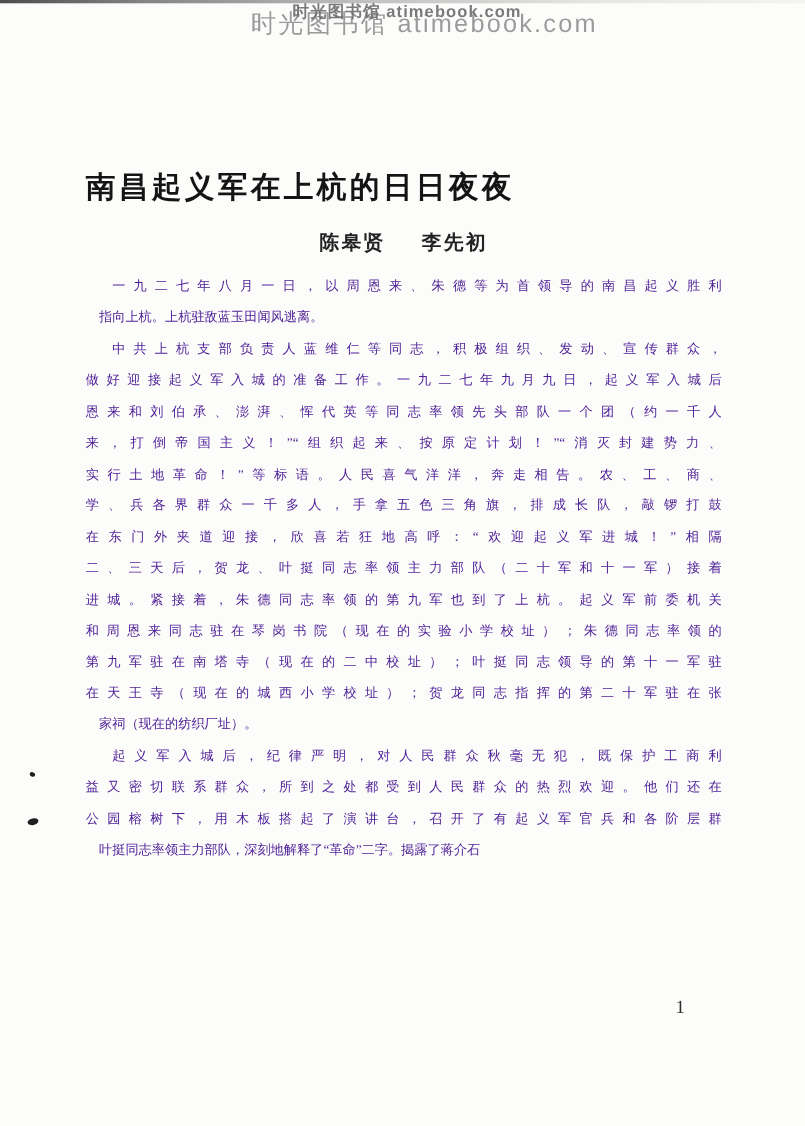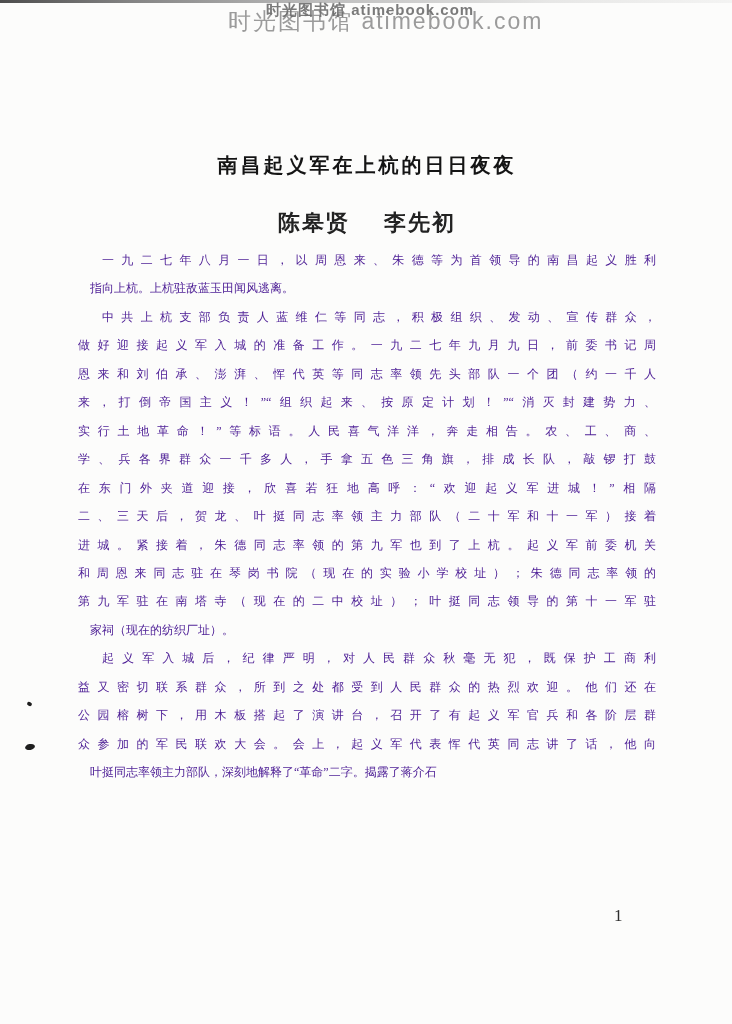--- a/index.html
+++ b/index.html
@@ -30,30 +30,29 @@
   }
   .wm-small {
     position: absolute; left: 266px; top: 1px;
     font-family: "Liberation Sans", sans-serif;
     font-size: 15px; font-weight: bold; letter-spacing: 1px; color: #6d6d6d;
     white-space: nowrap; opacity: .9;
   }
 
   .title {
     position: absolute; top: 152px; left: 78px; width: 578px;
-    text-align: center;
     font-family: "Liberation Sans", sans-serif;
-    font-size: 20px; font-weight: bold; letter-spacing: 3px;
+    font-size: 27px; font-weight: bold; letter-spacing: 3px;
     color: #141414;
   }
   .authors {
     position: absolute; top: 208px; left: 78px; width: 578px;
     text-align: center;
     font-family: "Liberation Sans", sans-serif;
-    font-size: 22px; font-weight: bold; letter-spacing: 2px;
+    font-size: 18px; font-weight: bold; letter-spacing: 2px;
     color: #222;
   }
   .authors .author + .author { margin-left: 26px; }
 
   .body-text {
     position: absolute; top: 246px; left: 78px; width: 578px;
     font-size: 12px; line-height: 28.45px;
     color: #4c1d95;
   }
   .para .line {
@@ -92,37 +91,37 @@
     <span class="author">李先初</span>
   </div>
 
   <div class="body-text">
     <div class="para">
         <div class="line">一九二七年八月一日，以周恩来、朱德等为首领导的南昌起义胜利</div>
         <div class="line">指向上杭。上杭驻敌蓝玉田闻风逃离。</div>
       </div>
     <div class="para">
         <div class="line">中共上杭支部负责人蓝维仁等同志，积极组织、发动、宣传群众，</div>
-        <div class="line">做好迎接起义军入城的准备工作。一九二七年九月九日，前委书记周</div>
+        <div class="line">做好迎接起义军入城的准备工作。一九二七年九月九日，起义军入城后</div>
         <div class="line">恩来和刘伯承、澎湃、恽代英等同志率领先头部队一个团（约一千人</div>
         <div class="line">来，打倒帝国主义！”“组织起来、按原定计划！”“消灭封建势力、</div>
         <div class="line">实行土地革命！”等标语。人民喜气洋洋，奔走相告。农、工、商、</div>
         <div class="line">学、兵各界群众一千多人，手拿五色三角旗，排成长队，敲锣打鼓</div>
         <div class="line">在东门外夹道迎接，欣喜若狂地高呼：“欢迎起义军进城！”相隔</div>
         <div class="line">二、三天后，贺龙、叶挺同志率领主力部队（二十军和十一军）接着</div>
         <div class="line">进城。紧接着，朱德同志率领的第九军也到了上杭。起义军前委机关</div>
         <div class="line">和周恩来同志驻在琴岗书院（现在的实验小学校址）；朱德同志率领的</div>
         <div class="line">第九军驻在南塔寺（现在的二中校址）；叶挺同志领导的第十一军驻</div>
+        <div class="line">在天王寺（现在的城西小学校址）；贺龙同志指挥的第二十军驻在张</div>
         <div class="line">家祠（现在的纺织厂址）。</div>
       </div>
     <div class="para">
         <div class="line">起义军入城后，纪律严明，对人民群众秋毫无犯，既保护工商利</div>
         <div class="line">益又密切联系群众，所到之处都受到人民群众的热烈欢迎。他们还在</div>
         <div class="line">公园榕树下，用木板搭起了演讲台，召开了有起义军官兵和各阶层群</div>
-        <div class="line">众参加的军民联欢大会。会上，起义军代表恽代英同志讲了话，他向</div>
         <div class="line">叶挺同志率领主力部队，深刻地解释了“革命”二字。揭露了蒋介石</div>
       </div>
   </div>
 
   <div class="page-number">1</div>
 
   <div class="smudge smudge-a"></div>
   <div class="smudge smudge-b"></div>
 
 </div>

